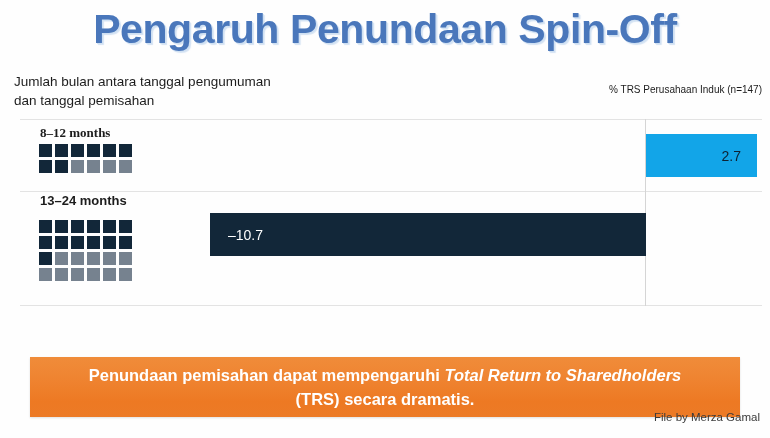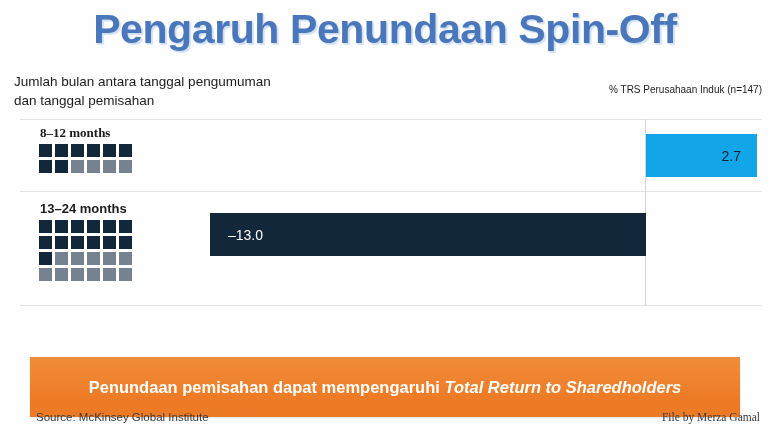--- a/index.html
+++ b/index.html
@@ -94,21 +94,21 @@
 
   .group-label {
     position: absolute;
     left: 20px;
     font-size: 13px;
     font-weight: 600;
     color: #1c1c1c;
     white-space: nowrap;
   }
   #group-1 .group-label { top: 6px; font-family: Liberation Serif, serif; }
-  #group-2 .group-label { top: 10px; }
+  #group-2 .group-label { top: 2px; }
 
   .squares {
     position: absolute;
     left: 19px;
   }
   #group-1 .squares { top: 25px; }
   #group-2 .squares { top: 29px; }
 
   .sq-row {
     display: flex;
@@ -184,21 +184,20 @@
     top: 411px;
     font-size: 11.5px;
     color: #3a3a3a;
   }
   #footer-right {
     position: absolute;
     right: 10px;
     top: 411px;
     font-size: 11.5px;
     color: #3a3a3a;
-    font-family: Liberation Serif, serif;
   }
 </style>
 </head>
 <body>
 
 <div id="slide">
 
   <div id="title">Pengaruh Penundaan Spin-Off</div>
 
   <div id="left-caption">
@@ -270,26 +269,26 @@
         <div class="sq-row">
           <span class="sq gray"></span>
           <span class="sq gray"></span>
           <span class="sq gray"></span>
           <span class="sq gray"></span>
           <span class="sq gray"></span>
           <span class="sq gray"></span>
         </div>
       </div>
       <div class="bar" id="bar-neg">
-        <span class="bar-value">–13.0</span>
+        <span class="bar-value">–10.7</span>
       </div>
     </div>
 
   </div>
 
   <div id="banner">
     <div class="line"><span>Penundaan pemisahan dapat mempengaruhi </span><span class="ital">Total Return to Sharedholders</span></div>
+    <div class="line">(TRS) secara dramatis.</div>
   </div>
 
-  <div id="footer-left">Source: McKinsey Global Institute</div>
   <div id="footer-right">File by Merza Gamal</div>
 
 </div>
 
 </body></html>

